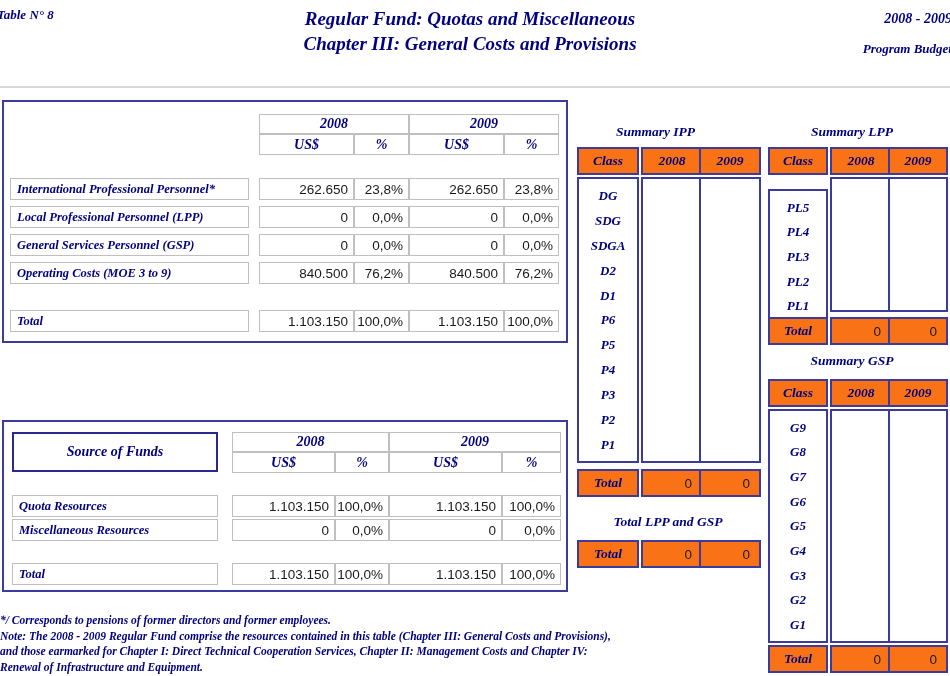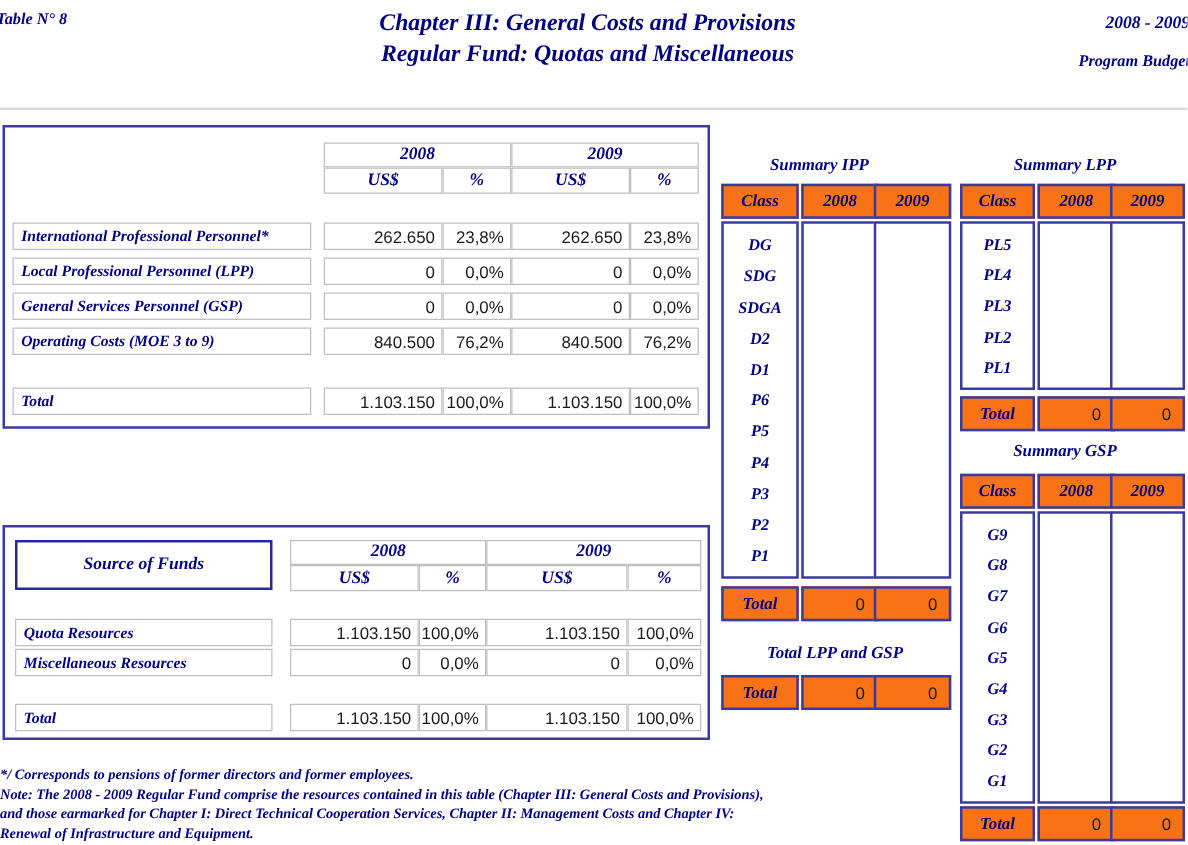--- a/index.html
+++ b/index.html
@@ -140,22 +140,22 @@
   .notes div { white-space: nowrap; }
 </style>
 </head>
 <body>
 
 <div class="page">
 
   <div class="header">
     <div class="table-no navy">Table N° 8</div>
     <div class="title-block">
+      <div class="title-line navy">Regular Fund: Quotas and Miscellaneous</div>
       <div class="title-line navy">Chapter III: General Costs and Provisions</div>
-      <div class="title-line navy">Regular Fund: Quotas and Miscellaneous</div>
     </div>
     <div class="right-block">
       <div class="right-line1 navy">2008 - 2009</div>
       <div class="right-line2 navy">Program Budget</div>
     </div>
   </div>
 
   <div class="panel" id="panel-expenditure">
 
     <div class="cell ctr" style="left:255px; top:12px; width:150px; height:20px;">
@@ -388,21 +388,21 @@
   <div class="ncell" style="left:768px; top:147px; width:60px; height:28px;">
       <span class="hdr navy">Class</span>
     </div>
   <div class="ncell" style="left:830px; top:147px; width:62px; height:28px;">
       <span class="hdr navy">2008</span>
     </div>
   <div class="ncell" style="left:888px; top:147px; width:60px; height:28px;">
       <span class="hdr navy">2009</span>
     </div>
 
-  <div class="classlist" id="lpp-classes" style="left:768px; top:177px; width:60px; height:135px;">
+  <div class="classlist" id="lpp-classes" style="left:768px; top:189px; width:60px; height:135px;">
       <span class="navy">PL5</span>
       <span class="navy">PL4</span>
       <span class="navy">PL3</span>
       <span class="navy">PL2</span>
       <span class="navy">PL1</span>
     </div>
   <div class="blankcol" style="left:830px; top:177px; width:62px; height:135px;"></div>
   <div class="blankcol" style="left:888px; top:177px; width:60px; height:135px;"></div>
 
   <div class="ncell" style="left:768px; top:317px; width:60px; height:28px;">

